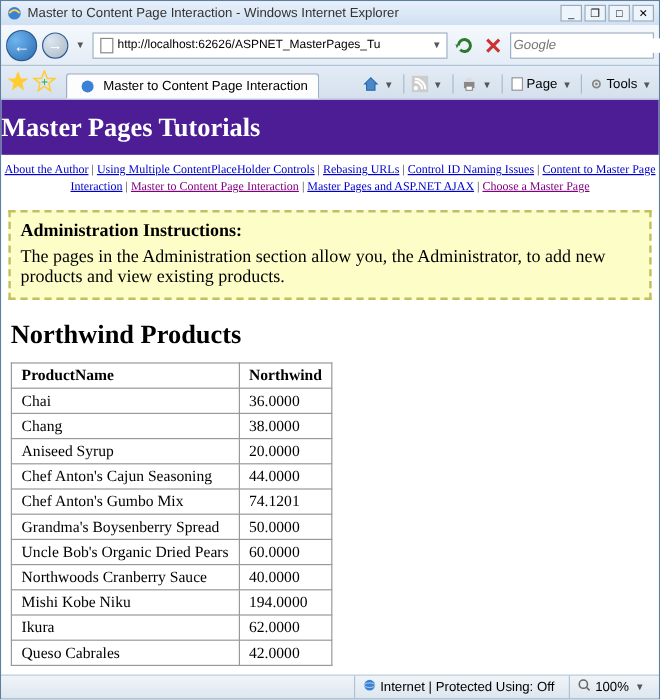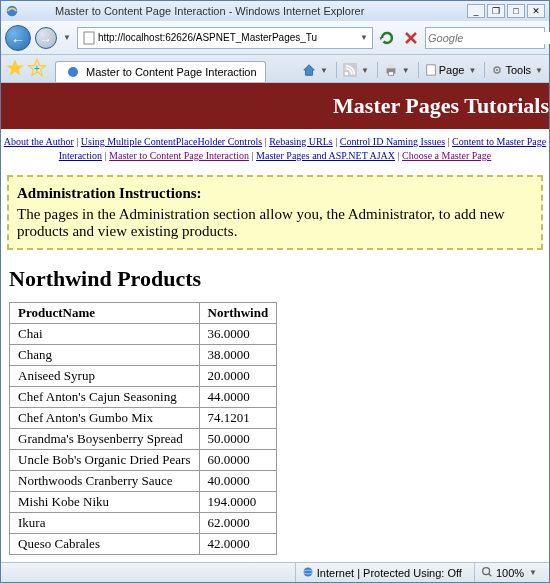--- a/index.html
+++ b/index.html
@@ -1,18 +1,18 @@
 <!DOCTYPE html>
 <html><head>
 <meta charset="utf-8">
 <style>
 * { box-sizing: border-box; margin: 0; padding: 0; }
 body { font-family: "Comic Sans MS", cursive, sans-serif; font-size: 13px; background: #fff; width: 550px; height: 583px; overflow: hidden; }
 .window { border: 1px solid #5a7fa0; background: #e8f0f8; height: 100%; display: flex; flex-direction: column; }
-.titlebar { background: linear-gradient(#e8f0fb, #cfe0f2); height: 20px; display: flex; align-items: center; padding: 0 4px; font-family: Tahoma, sans-serif; font-size: 11px; gap: 32px; }
+.titlebar { background: linear-gradient(#e8f0fb, #cfe0f2); height: 20px; display: flex; align-items: center; padding: 0 4px; font-family: Tahoma, sans-serif; font-size: 11px; }
 .titlebar .ie-icon { width: 14px; height: 14px; margin-right: 4px; }
 .titlebar .title-text { flex: 1; color: #333; }
 .win-btns { display: flex; gap: 2px; }
 .win-btn { width: 18px; height: 14px; background: #eef4fb; border: 1px solid #9ab; font-size: 9px; text-align: center; line-height: 12px; font-family: Arial; }
 .navbar { background: linear-gradient(#f5f9fd, #e4ecf6); height: 34px; border-bottom: 1px solid #b0c4d8; display: flex; align-items: center; padding: 0 4px; gap: 4px; font-family: Tahoma, sans-serif; font-size: 11px; }
 .nav-btn { width: 26px; height: 26px; border-radius: 50%; background: radial-gradient(circle at 30% 30%, #6fb5f0, #2b6cb0); color: #fff; display: flex; align-items: center; justify-content: center; font-size: 14px; border: 1px solid #2b5c90; }
 .nav-btn.fwd { background: radial-gradient(circle at 30% 30%, #dce6f0, #aab8c6); width: 22px; height: 22px; font-size: 12px; }
 .dd-arrow { font-size: 8px; color: #555; padding: 0 2px; }
 .addr-box { flex: 1; display: flex; align-items: center; background: #fff; border: 1px solid #9cb0c4; height: 22px; padding: 0 2px; }
 .addr-box input { flex: 1; border: none; outline: none; font-size: 10px; font-family: Tahoma, sans-serif; }
@@ -22,21 +22,21 @@
 .search-box input { flex: 1; border: none; outline: none; font-size: 11px; font-style: italic; color: #888; font-family: Tahoma, sans-serif; }
 .tabbar { background: linear-gradient(#e4ecf6, #d4e0ec); height: 28px; border-bottom: 1px solid #b0c4d8; display: flex; align-items: flex-end; padding: 0 4px; gap: 4px; font-family: Tahoma, sans-serif; font-size: 11px; }
 .fav-icons { display: flex; gap: 2px; padding-bottom: 4px; }
 .tab { background: #fdfdfd; border: 1px solid #9cb0c4; border-bottom: none; border-radius: 3px 3px 0 0; padding: 3px 8px; display: flex; align-items: center; gap: 4px; margin-left: 4px;}
 .tabbar-spacer { flex: 1; }
 .tabbar .tools { display: flex; align-items: center; gap: 6px; padding-bottom: 4px; }
 .tool-item { display: flex; align-items: center; gap: 2px; }
 .tool-sep { width: 1px; height: 16px; background: #aabbcc; }
 .content { flex: 1; background: #fff; overflow: hidden; position: relative; }
 .page { width: 100%; height: 100%; overflow: hidden; }
-.header-banner { background: #7f1d1d; color: #fff; text-align: right; padding: 10px 0; font-family: "Comic Sans MS", cursive; font-size: 22px; font-weight: bold; }
+.header-banner { background: #4c1d95; color: #fff; text-align: left; padding: 10px 0; font-family: "Comic Sans MS", cursive; font-size: 22px; font-weight: bold; }
 .navlinks { padding: 6px 0; font-family: "Comic Sans MS", cursive; font-size: 10px; line-height: 1.4; text-align: center;}
 .navlinks a { color: #0000cc; text-decoration: underline; }
 .navlinks a.visited { color: #800080; }
 .navlinks .sep { color: #333; }
 .admin-box { background: #fdfdc8; border: 2px dashed #c0c060; margin: 6px; padding: 8px; font-family: "Comic Sans MS", cursive; font-size: 15px; }
 .admin-box .atitle { font-weight: bold; margin-bottom: 4px; }
 .page h2 { font-family: "Comic Sans MS", cursive; font-size: 22px; font-weight: bold; padding: 10px 8px 6px; }
 .product-table { border-collapse: collapse; margin: 4px 8px; font-family: "Comic Sans MS", cursive; font-size: 13px; padding-left: 36px; }
 .product-table th, .product-table td { border: 1px solid #999; padding: 2px 8px; text-align: left; }
 .product-table th { background: #fff; font-weight: bold; }

